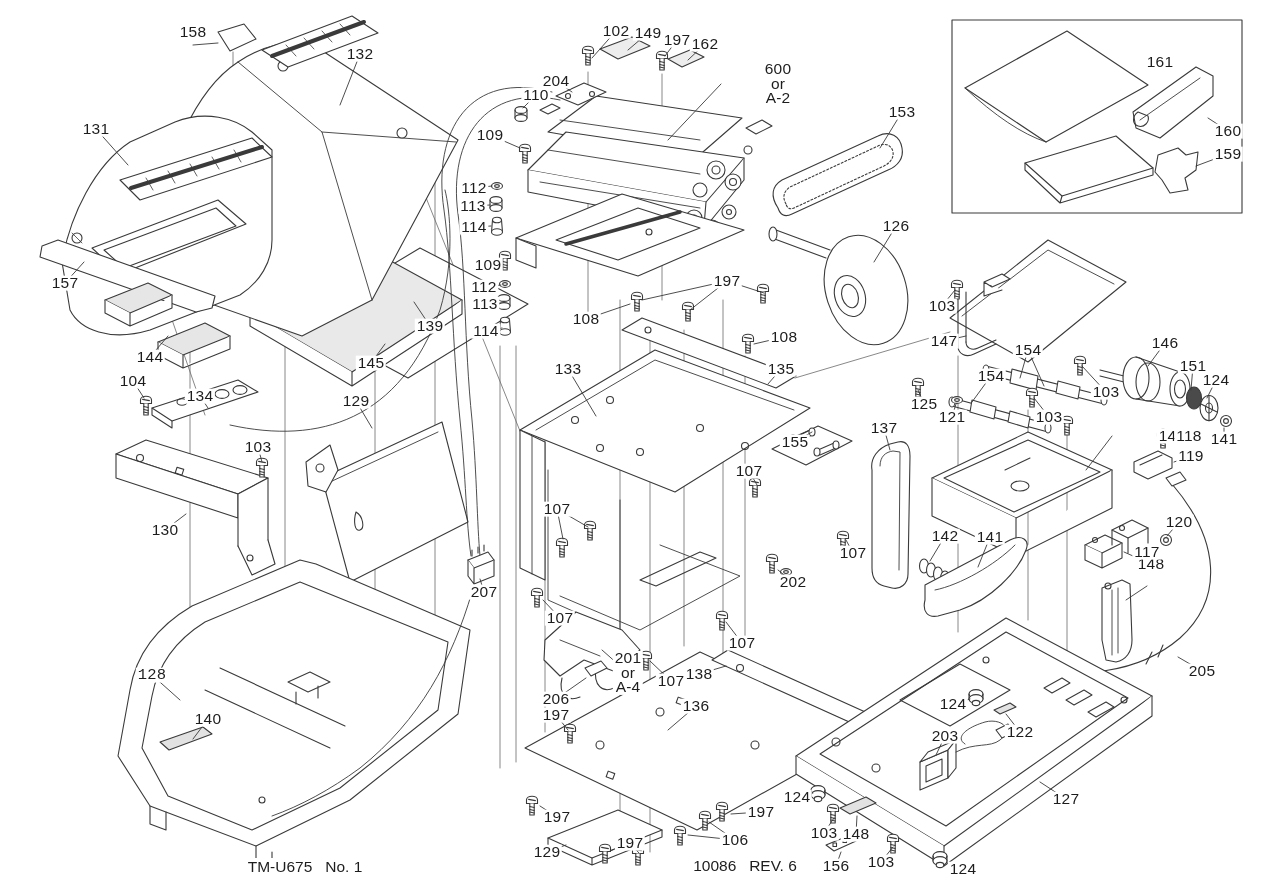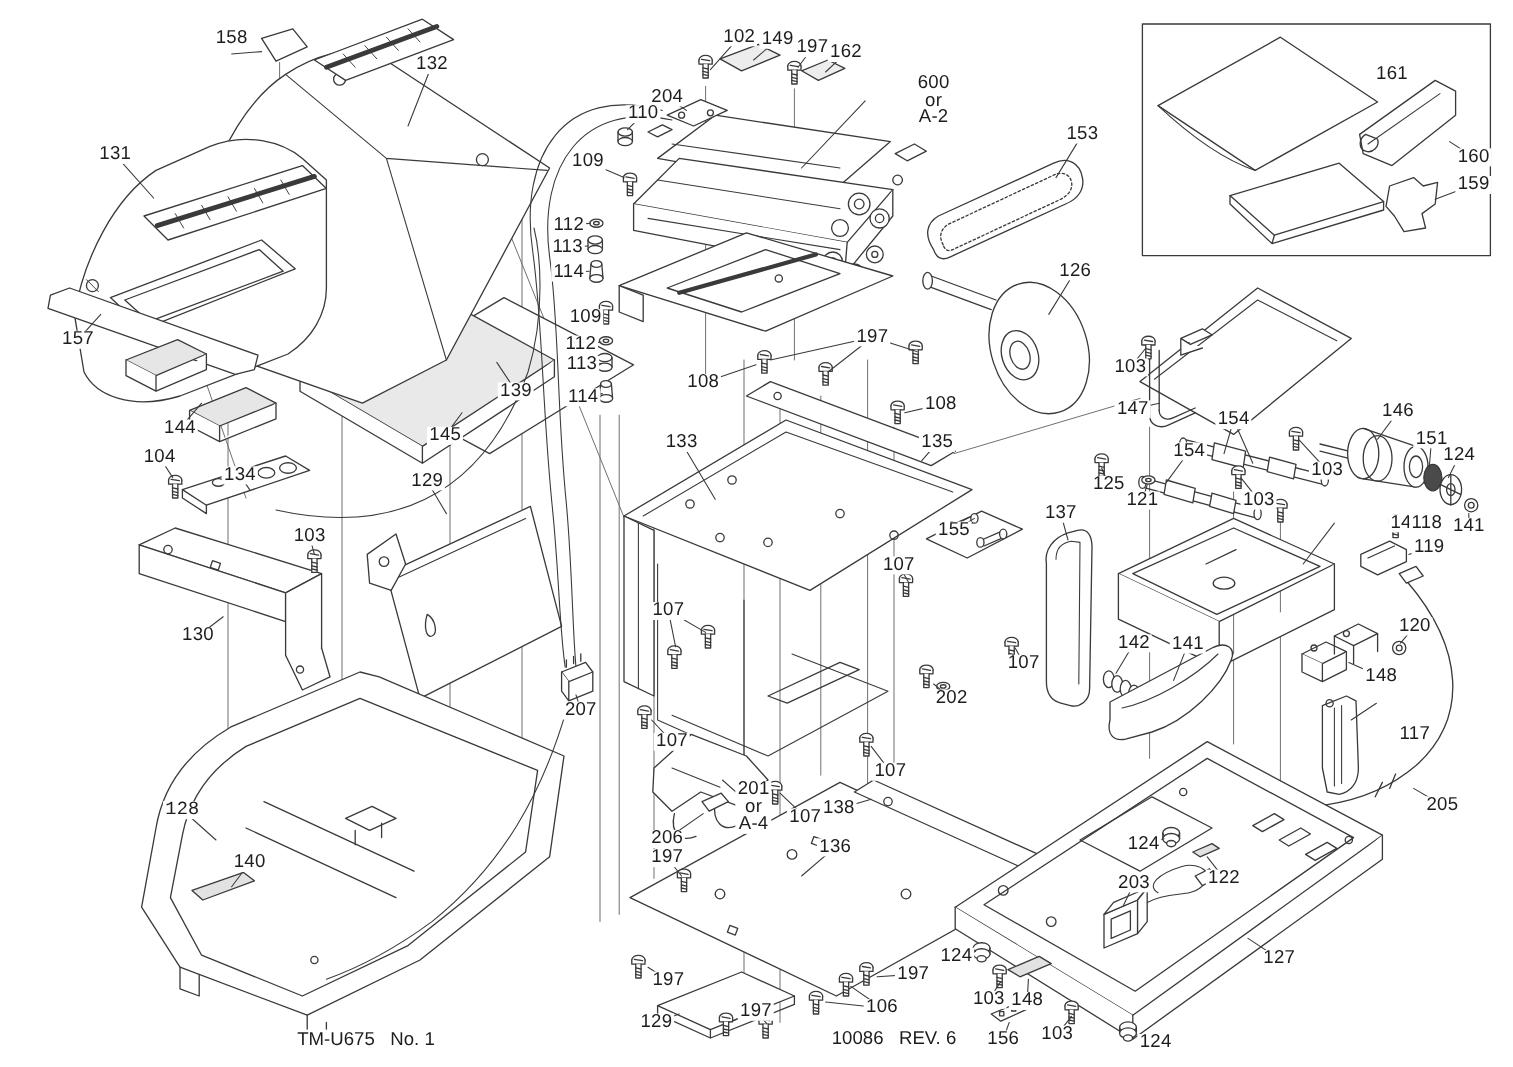--- a/index.html
+++ b/index.html
@@ -591,21 +591,21 @@
       <div class="part-label" style="left: 258px; top: 447px;">103</div>
       <div class="part-label" style="left: 1191px; top: 456px;">119</div>
       <div class="part-label" style="left: 749px; top: 471px;">107</div>
       <div class="part-label" style="left: 557px; top: 509px;">107</div>
       <div class="part-label" style="left: 1179px; top: 522px;">120</div>
       <div class="part-label" style="left: 165px; top: 530px;">130</div>
       <div class="part-label" style="left: 945px; top: 536px;">142</div>
       <div class="part-label" style="left: 990px; top: 537px;">141</div>
       <div class="part-label" style="left: 853px; top: 553px;">107</div>
       <div class="part-label" style="left: 1151px; top: 564px;">148</div>
-      <div class="part-label" style="left: 1147px; top: 612px; margin-left: 32px;">117</div>
+      <div class="part-label" style="left: 1147px; top: 552px;">117</div>
       <div class="part-label" style="left: 793px; top: 582px;">202</div>
       <div class="part-label" style="left: 484px; top: 592px;">207</div>
       <div class="part-label" style="left: 560px; top: 618px;">107</div>
       <div class="part-label" style="left: 742px; top: 643px;">107</div>
       <div class="part-label" style="left: 628px; top: 673px;">201
 or
 A-4</div>
       <div class="part-label" style="left: 699px; top: 674px;">138</div>
       <div class="part-label" style="left: 1202px; top: 671px;">205</div>
       <div class="part-label" style="left: 152px; top: 675px; font-family: Liberation Mono, monospace;">128</div>

